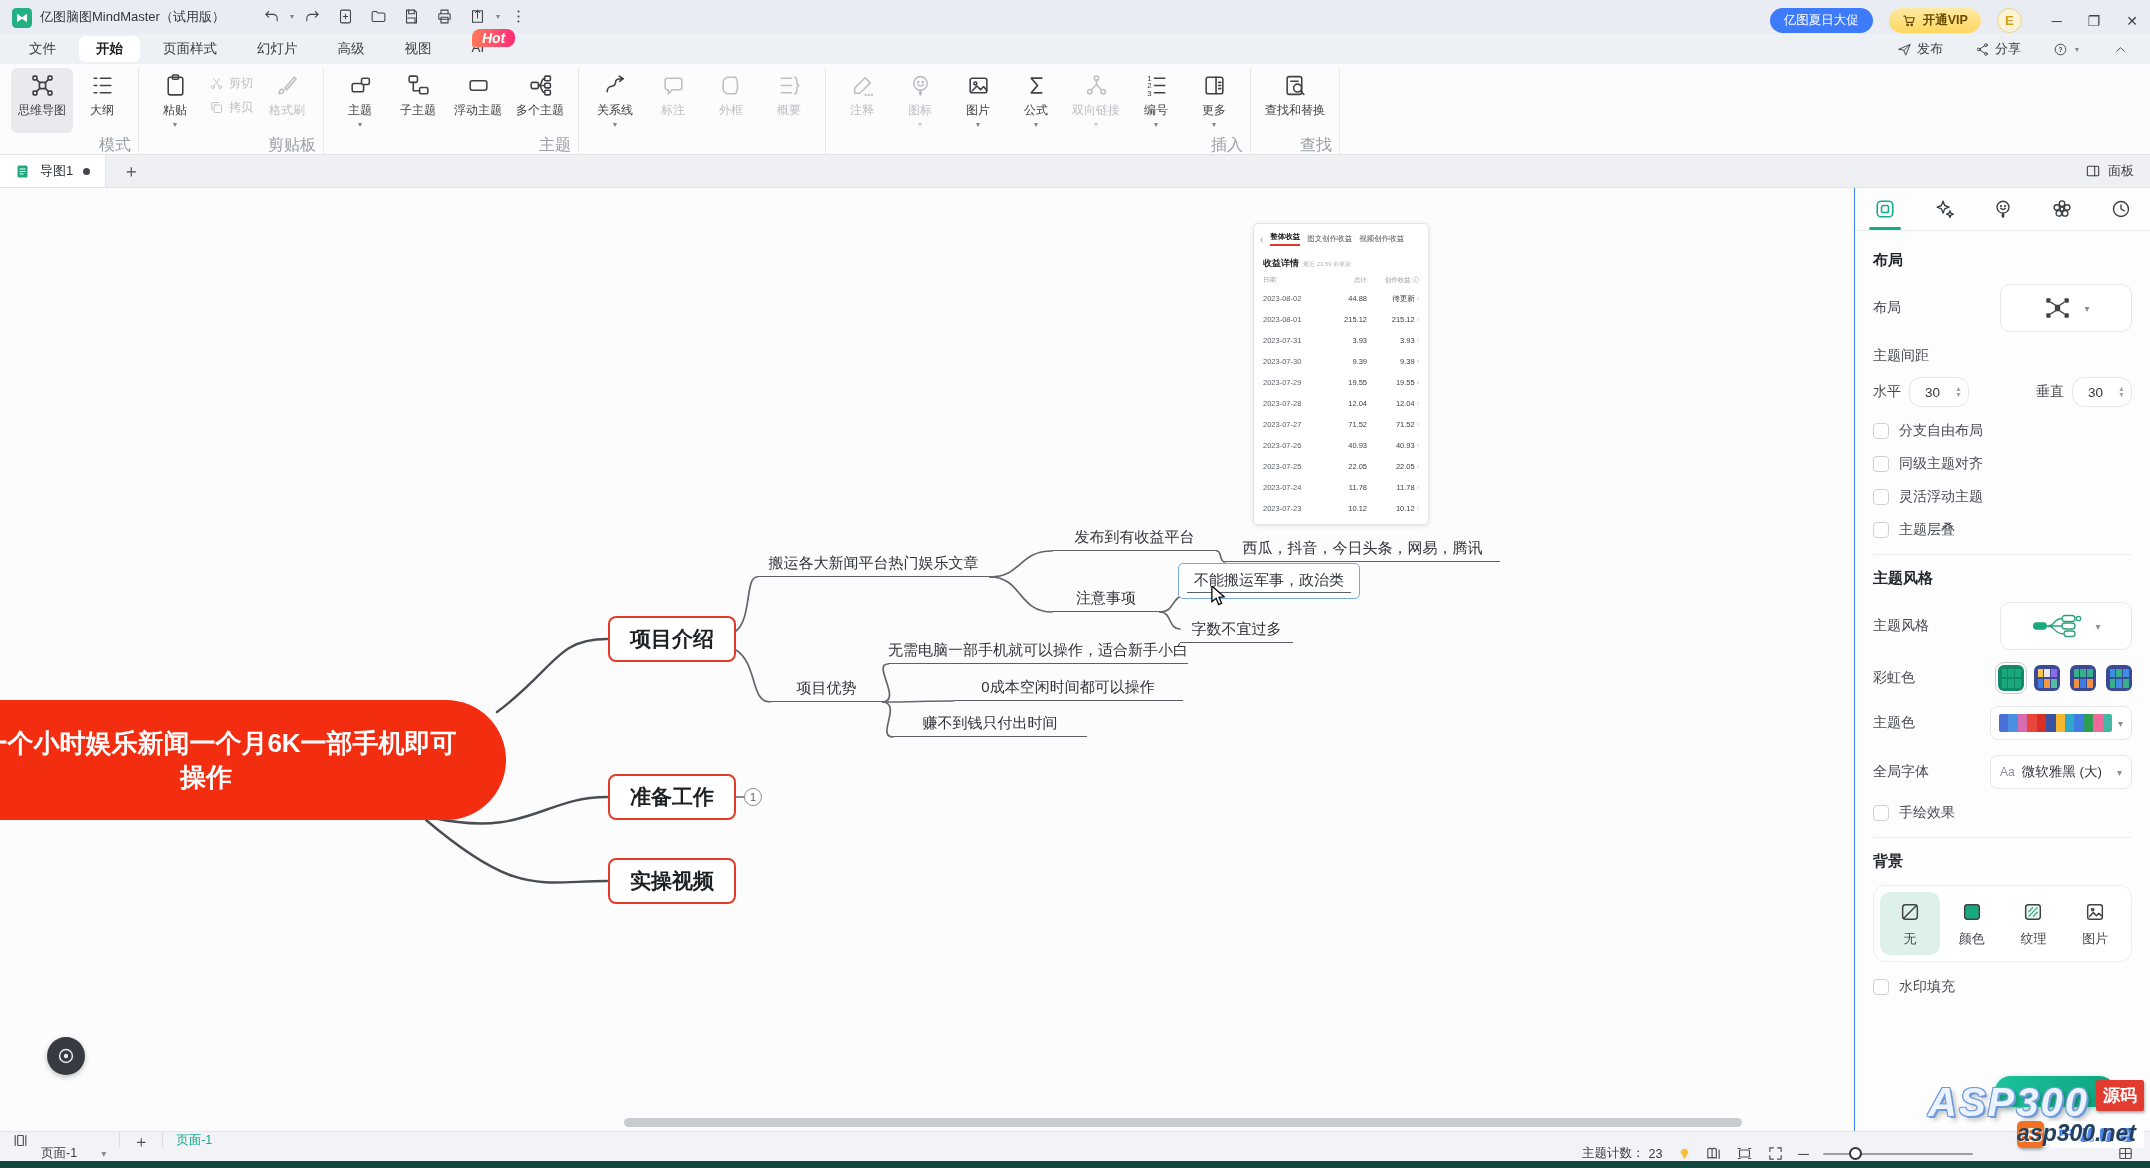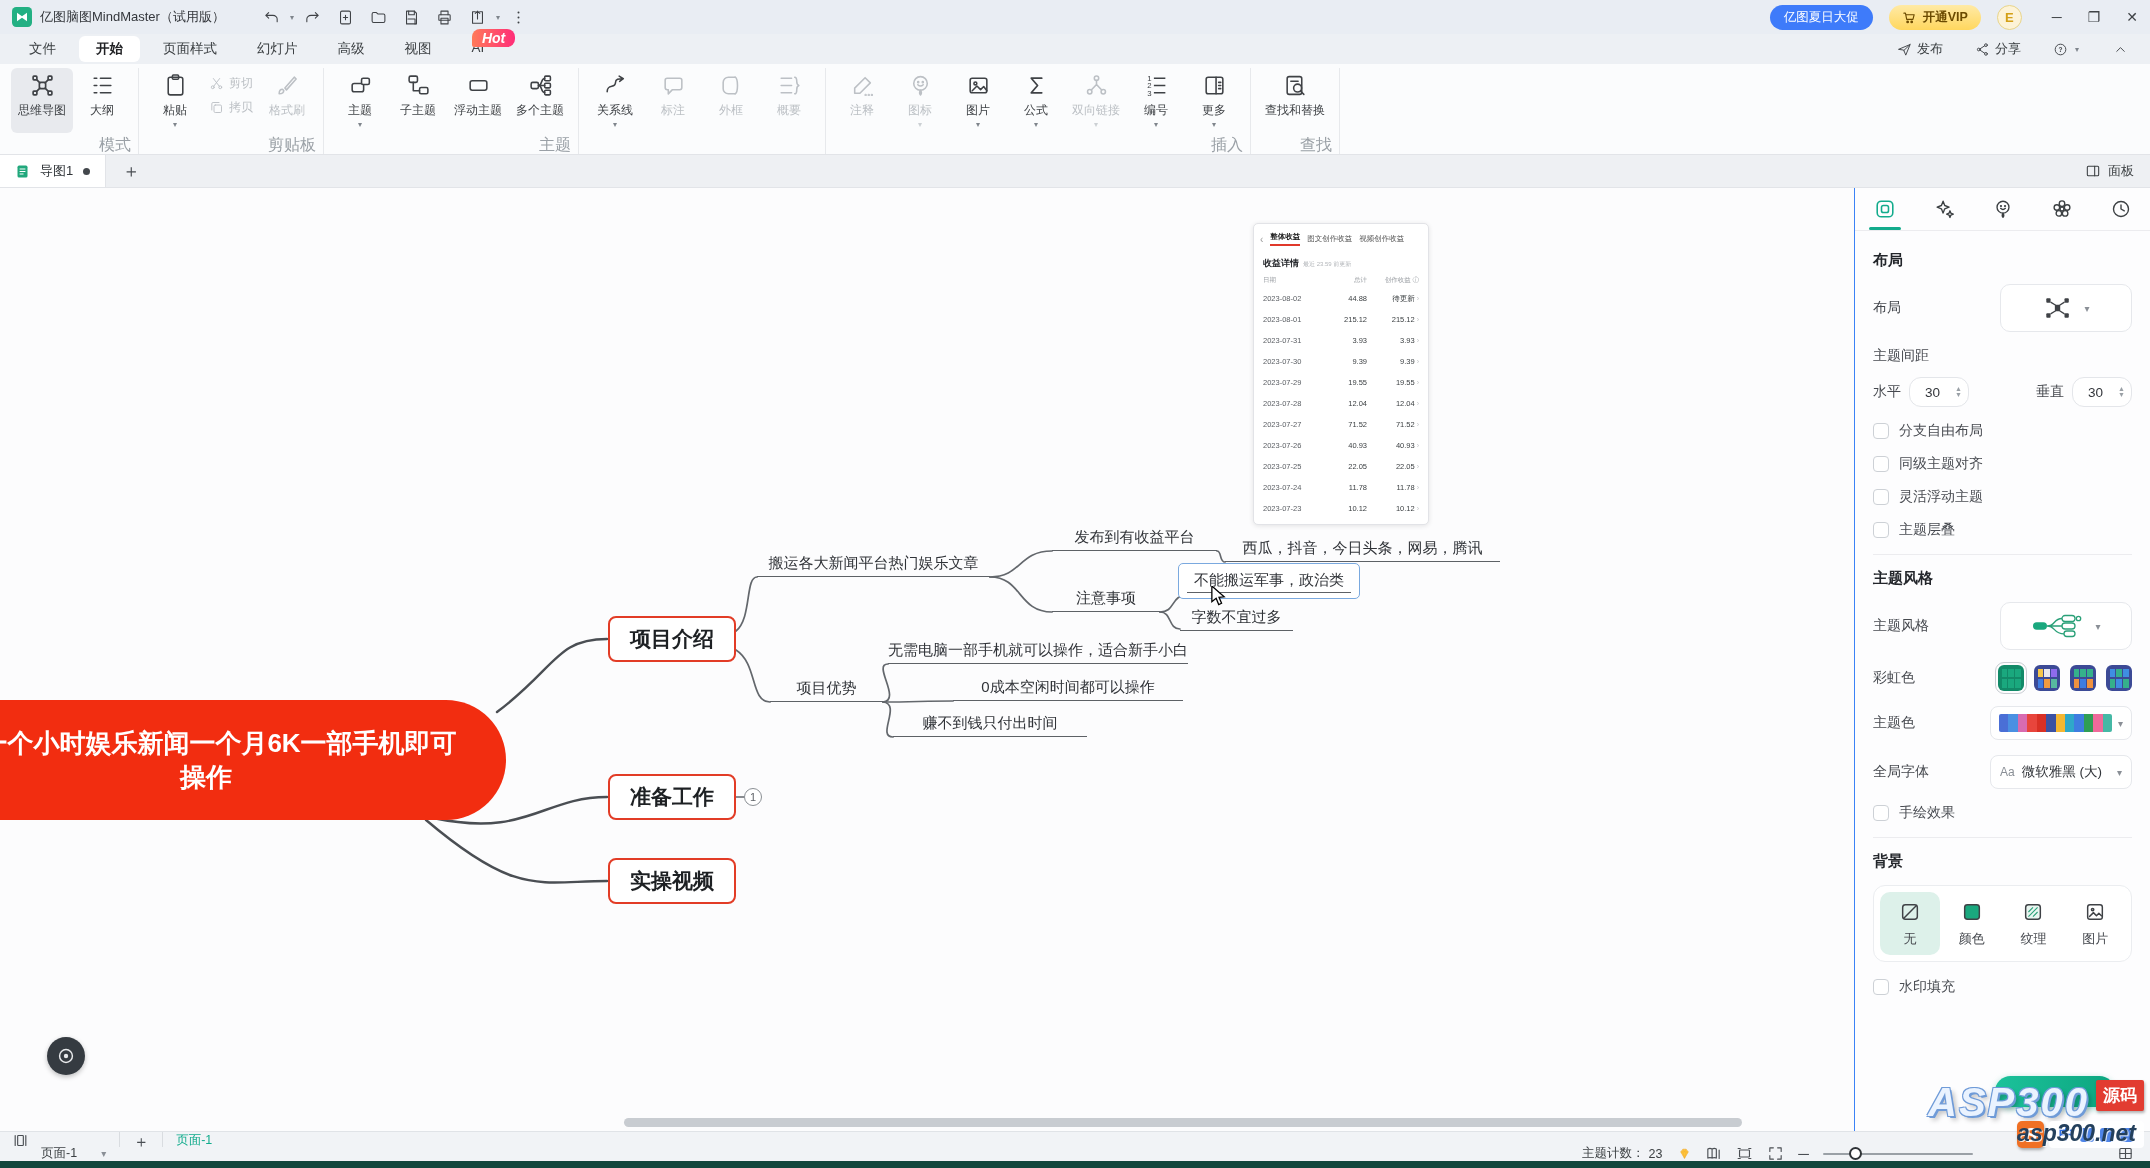--- a/index.html
+++ b/index.html
@@ -1,19 +1,19 @@
 <!DOCTYPE html>
 <html><head>
 <meta charset="utf-8">
 <style>
   html,body{margin:0;padding:0;background:#fff}
   .app{position:relative;width:2150px;height:1168px;overflow:hidden;font-family:"Liberation Sans",sans-serif;background:#fff}
   .icon svg,.tbi svg,.ricon svg,.ricon-sm svg,.sicon svg{width:100%;height:100%;display:block}
   
-  .titlebar{position:absolute;left:0;top:0;right:0;height:34px;background:#e9edf3;display:flex;align-items:center;padding:8px 12px;box-sizing:border-box;z-index:5}
+  .titlebar{position:absolute;left:0;top:0;right:0;height:34px;background:#e9edf3;display:flex;align-items:flex-start;padding:8px 12px;box-sizing:border-box;z-index:5}
   .logo{width:20px;height:20px;margin-right:8px}
   .apptitle{font-size:13px;color:#34373c;margin-right:30px;white-space:nowrap}
   .tbi{width:17px;height:17px;color:#3f4246;margin:0 8px;display:inline-flex}
   .tb-caret{font-size:8px;color:#7f858c;margin:0 2px}
   .tb-right{margin-left:auto;display:flex;align-items:center;gap:16px}
   .promo{background:#3e7bfa;color:#fff;font-size:12.5px;padding:4px 14px;border-radius:13px;white-space:nowrap}
   .vip{background:linear-gradient(#ffeaa6,#ffd75e);color:#6b4a00;font-weight:bold;font-size:12.5px;padding:4px 13px;border-radius:13px;display:flex;gap:6px;align-items:center;white-space:nowrap}
   .vip .icon{width:15px;height:15px}
   .avatar{width:23px;height:23px;border-radius:50%;background:#fdf3d7;border:1px solid #e8d48a;color:#d4a017;font-weight:bold;font-size:13px;display:flex;align-items:center;justify-content:center}
   .winbtns{display:flex;gap:26px;color:#3f4246;font-size:14px;margin-left:14px}
@@ -648,21 +648,21 @@
       </svg>
       <div class="mm-central" style="left:-62px;top:512px;width:568px;height:120px">看一个小时娱乐新闻一个月6K一部手机即可操作</div>
       <div class="mm-box" style="left:608px;top:428px;width:128px;height:46px">项目介绍</div>
       <div class="mm-box" style="left:608px;top:586px;width:128px;height:46px">准备工作</div>
       <div class="mm-badge" style="left:744px;top:600px">1</div>
       <div class="mm-box" style="left:608px;top:670px;width:128px;height:46px">实操视频</div>
       <div class="mm-label" style="left:757px;top:362px;width:233px;height:27px">搬运各大新闻平台热门娱乐文章</div>
       <div class="mm-label" style="left:1052px;top:336px;width:165px;height:27px">发布到有收益平台</div>
       <div class="mm-label" style="left:1225px;top:347px;width:275px;height:27px">西瓜，抖音，今日头条，网易，腾讯</div>
       <div class="mm-label" style="left:1052px;top:397px;width:108px;height:27px">注意事项</div>
-      <div class="mm-label" style="left:1180px;top:416px;width:113px;height:27px">字数不宜过多</div>
+      <div class="mm-label" style="left:1180px;top:428px;width:113px;height:27px">字数不宜过多</div>
       <div class="mm-label" style="left:770px;top:487px;width:113px;height:27px">项目优势</div>
       <div class="mm-label" style="left:888px;top:449px;width:300px;height:27px">无需电脑一部手机就可以操作，适合新手小白</div>
       <div class="mm-label" style="left:953px;top:486px;width:230px;height:27px">0成本空闲时间都可以操作</div>
       <div class="mm-label" style="left:893px;top:522px;width:194px;height:27px">赚不到钱只付出时间</div>
       <div class="mm-sel" style="left:1178px;top:375px;width:182px;height:36px">
         <div class="mm-sel-inner">不能搬运军事，政治类</div>
       </div>
       <div class="img-card" style="left:1253px;top:70px;top:35px">
         <div class="ic-tabs">
           <span class="ic-back">‹</span>

